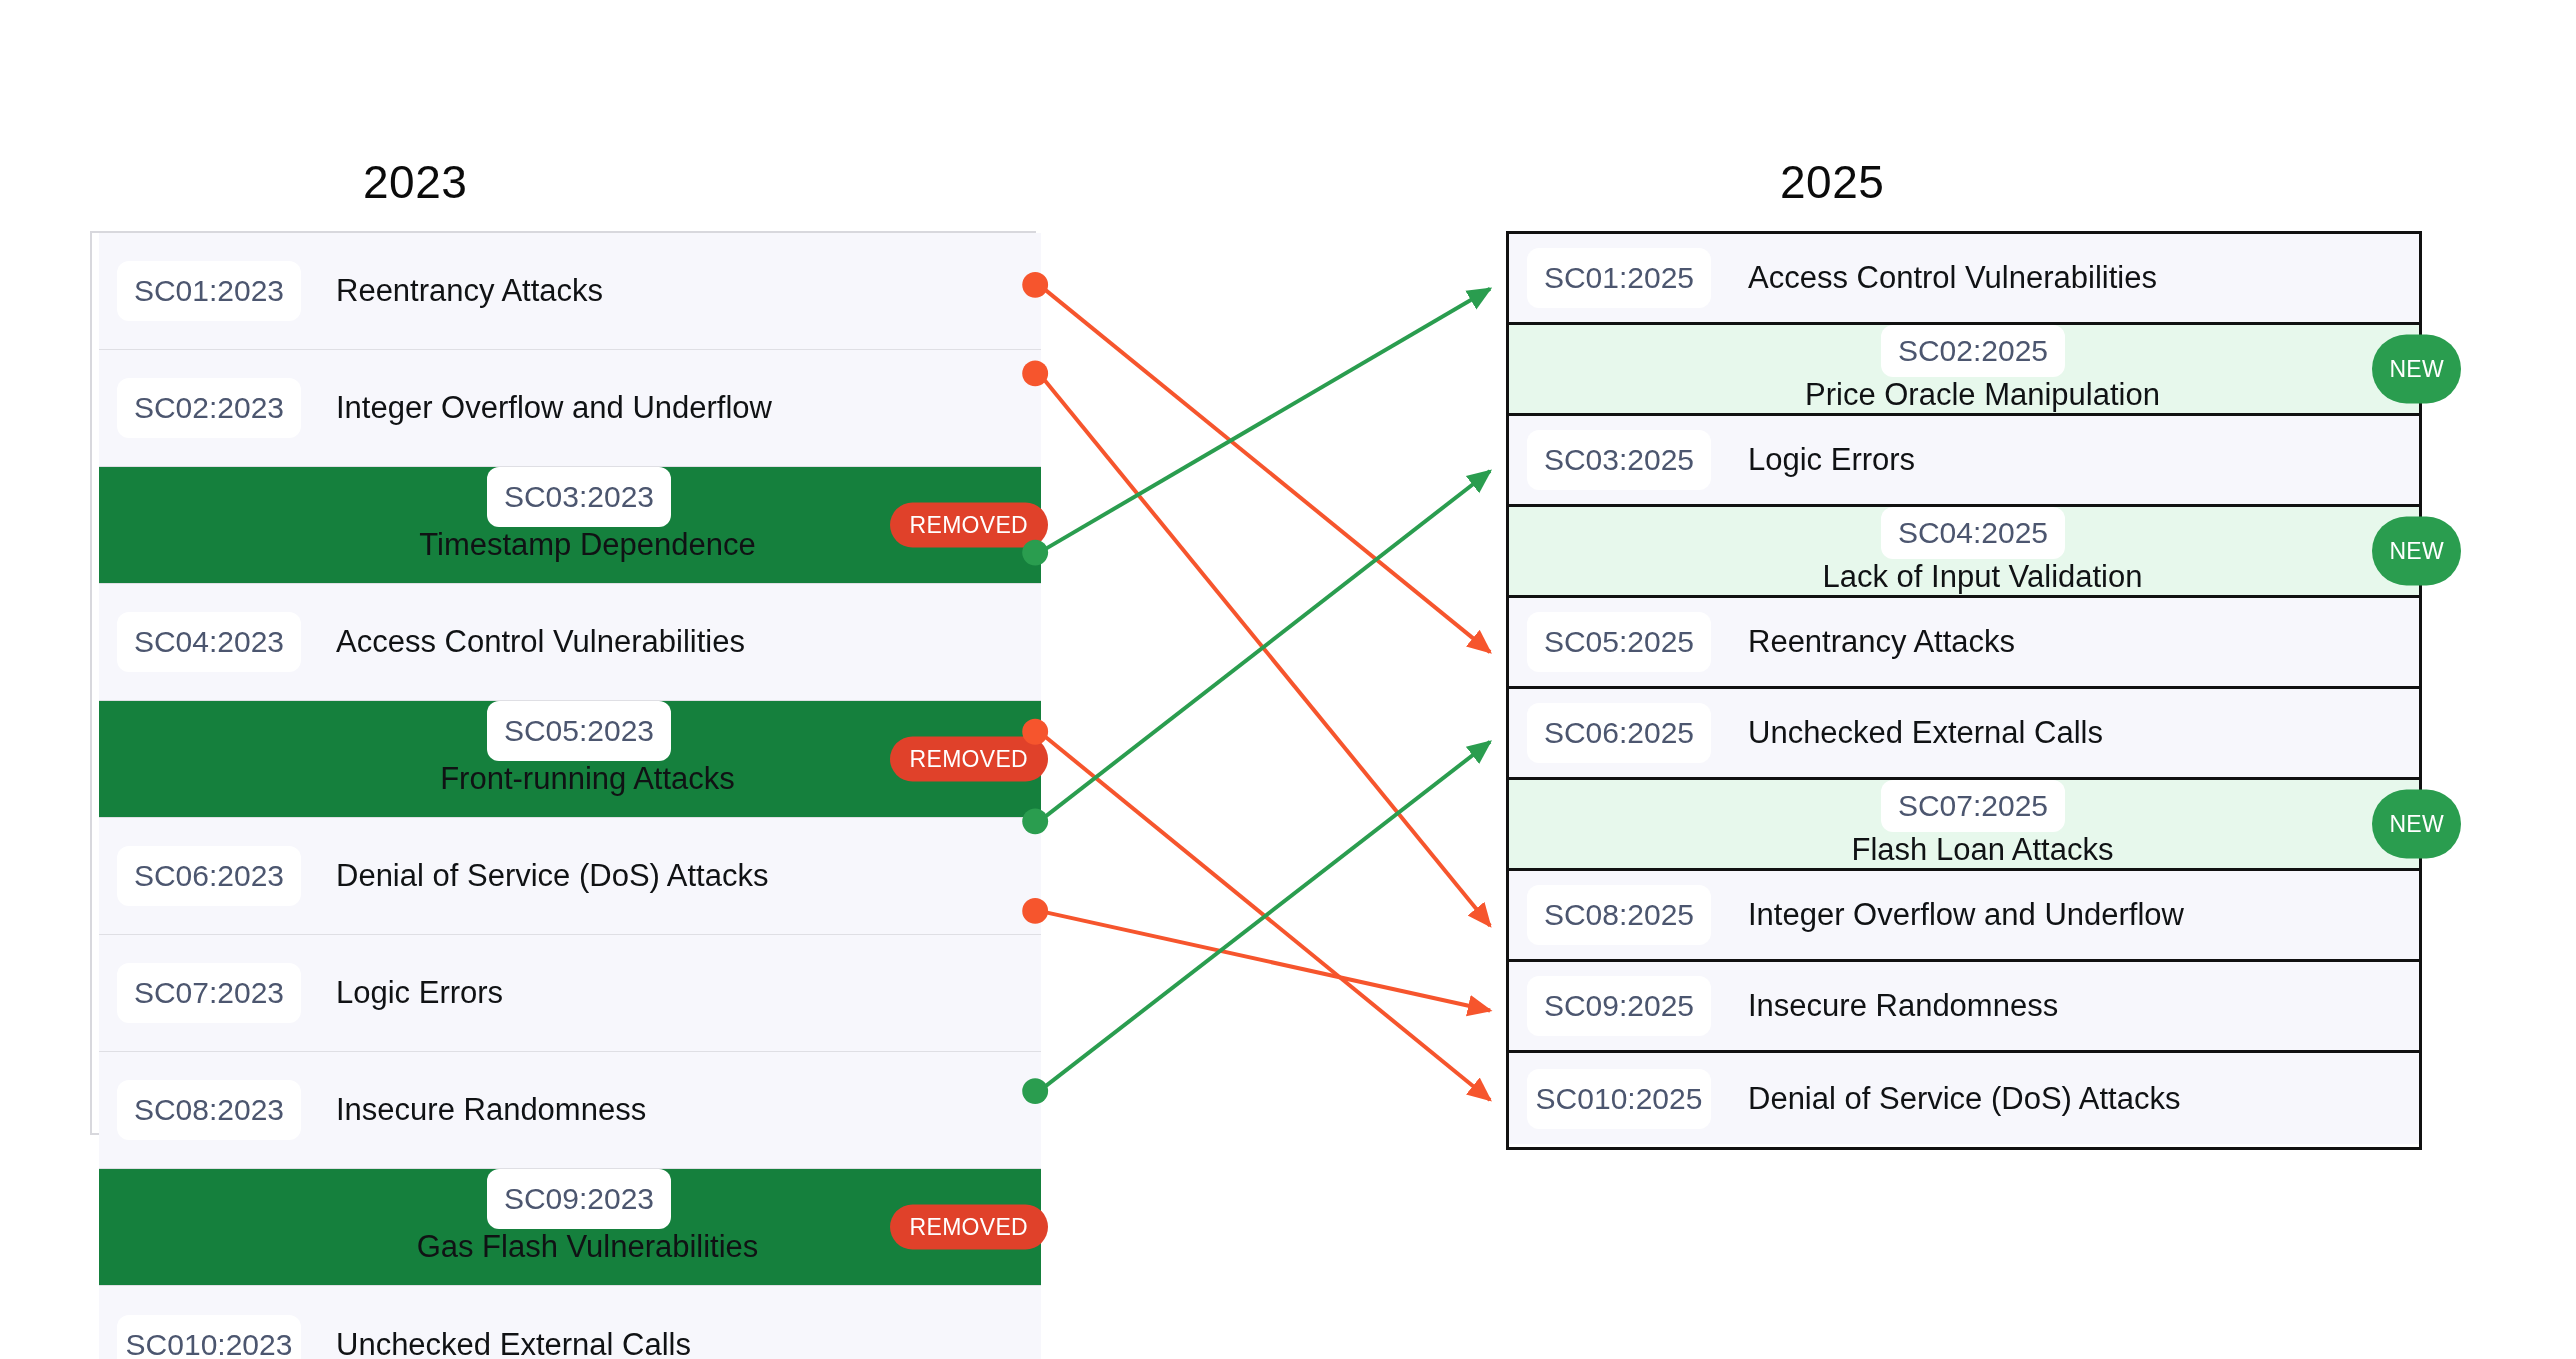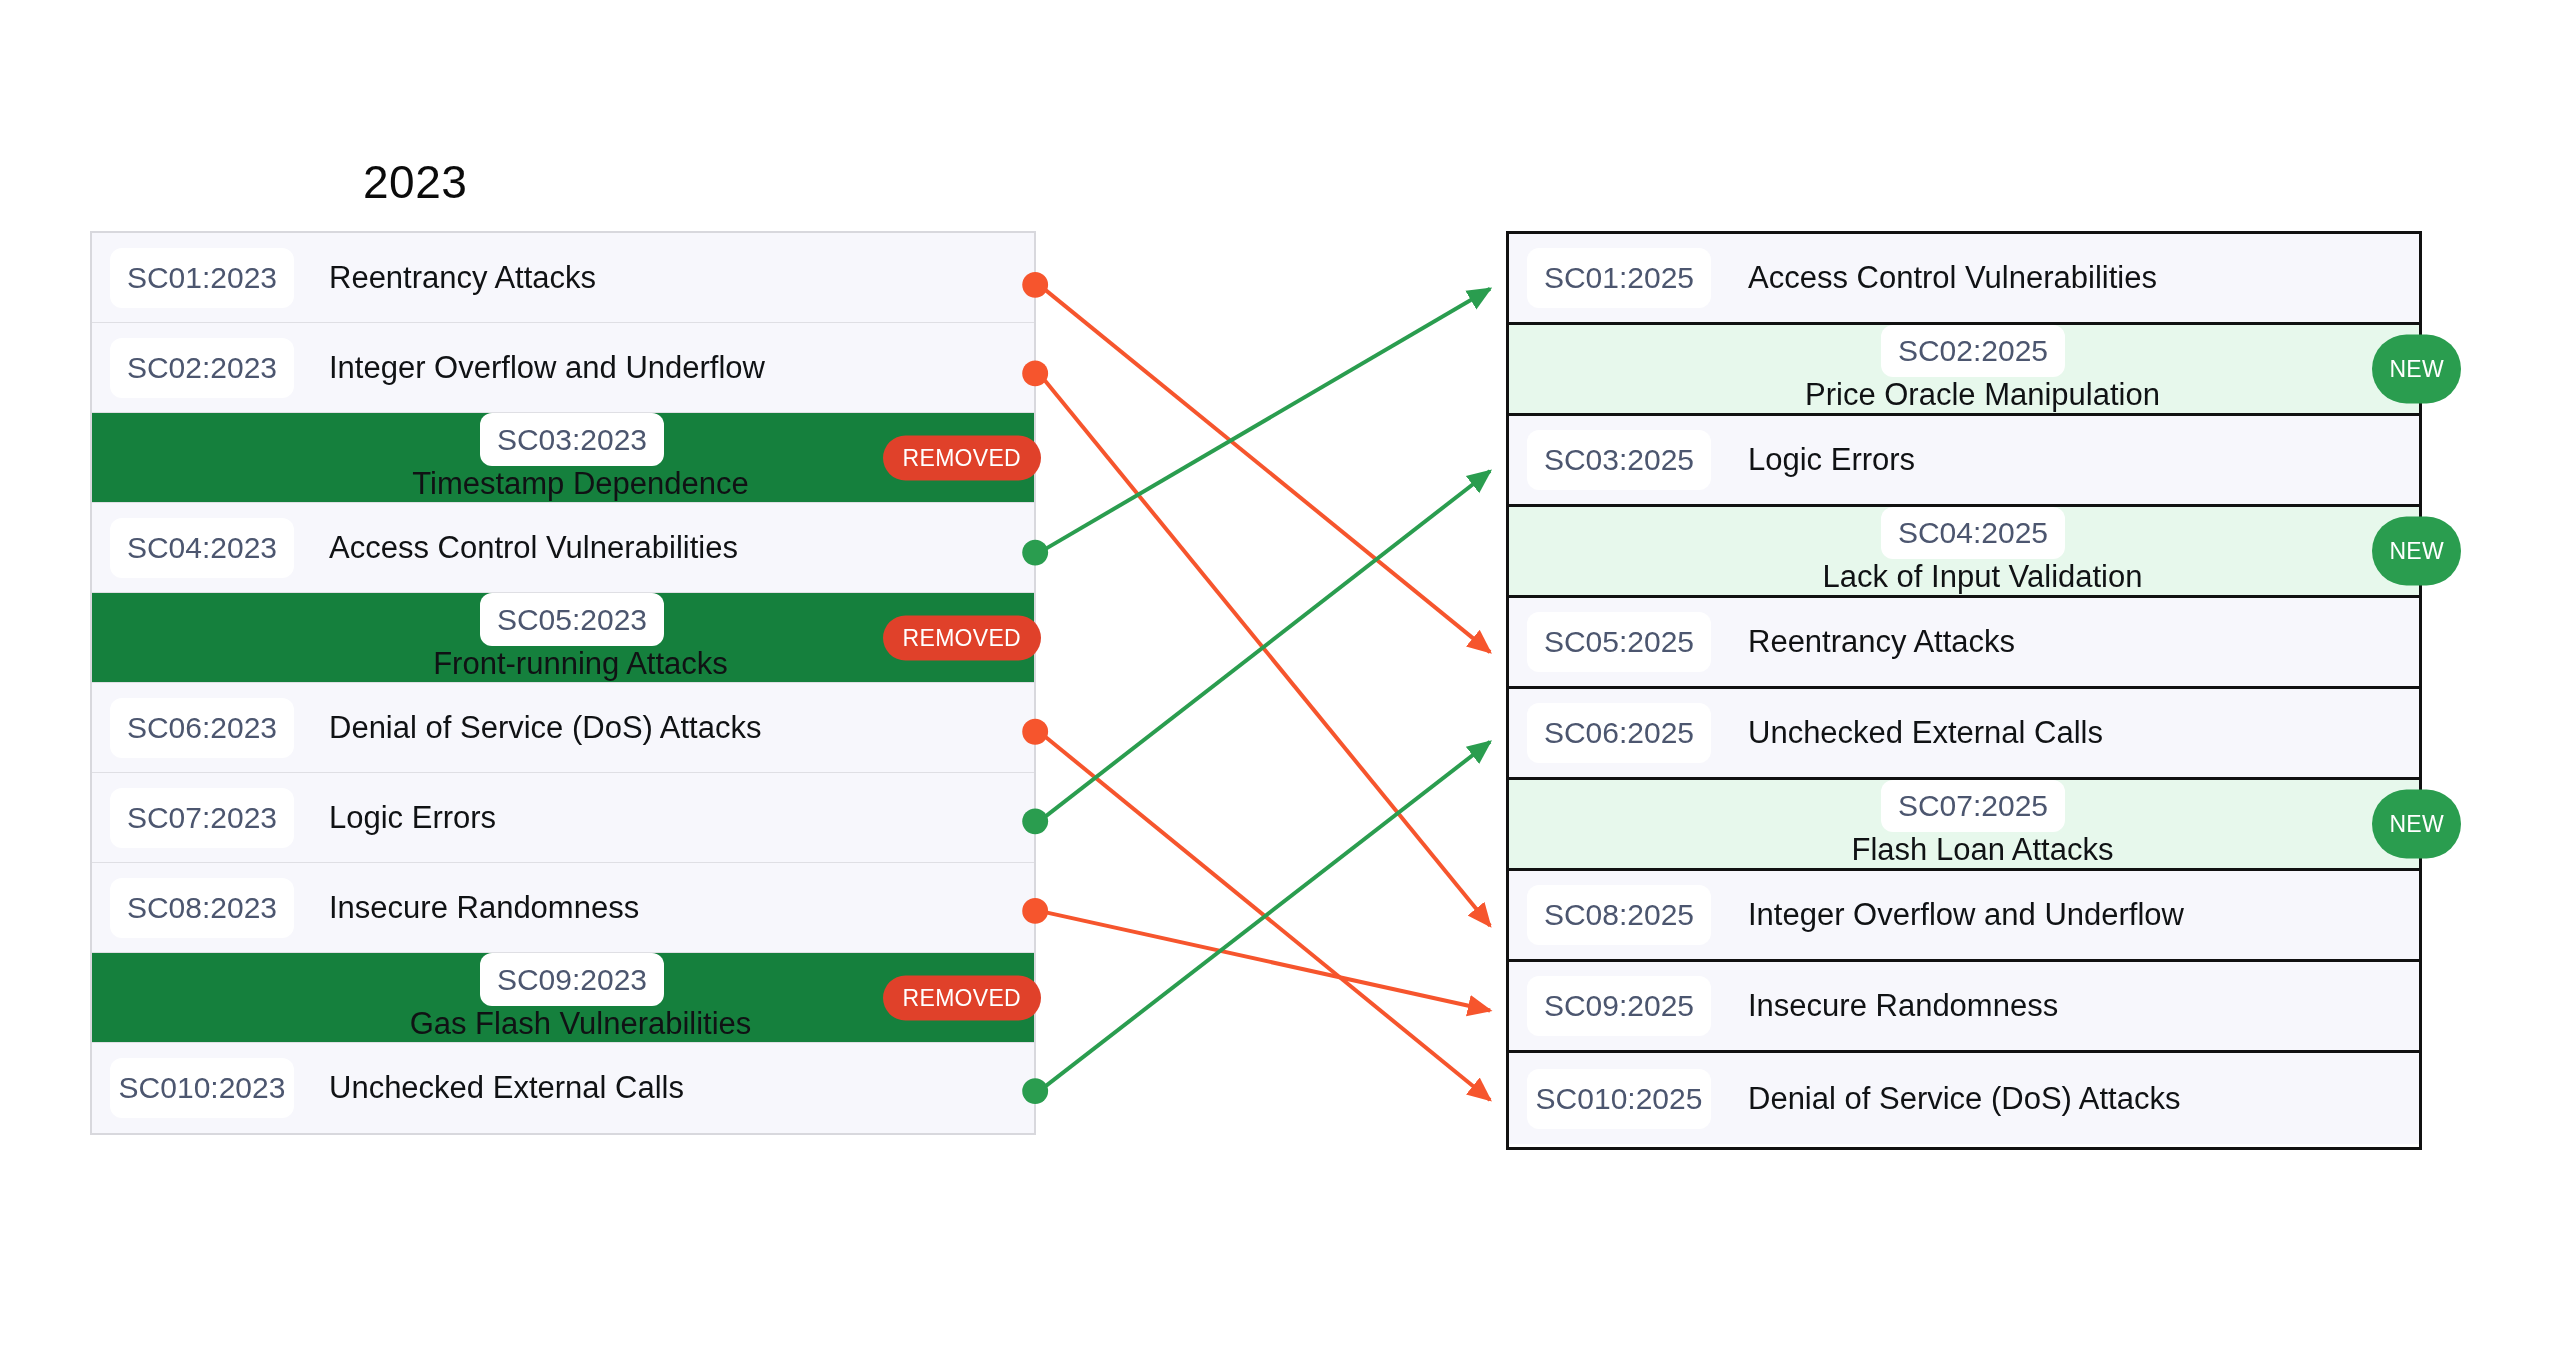--- a/index.html
+++ b/index.html
@@ -20,21 +20,21 @@
   .table{position:absolute;box-sizing:border-box;background:#ffffff;}
   #table-2023{left:90px;top:231px;width:946px;height:904px;
     border:2px solid #d8d8dd;}
   #table-2025{left:1506px;top:231px;width:916px;height:919px;
     border:3px solid #111111;}
 
   .row{
     display:flex;align-items:center;box-sizing:border-box;
     position:relative;width:100%;
   }
-  #table-2023 .row{height:90px;border-bottom:1.5px solid #dfdfe4;}
+  #table-2023 .row{height:117px;border-bottom:1.5px solid #dfdfe4;margin-left:7px;}
   #table-2023 .row:last-child{border-bottom:none;}
   #table-2025 .row{height:91px;border-bottom:3px solid #111111;}
   #table-2025 .row:last-child{border-bottom:none;}
 
   .row.normal{background:#f7f7fc;}
   .row.removed{background:#15803d;flex-direction:column;}
   .row.new{background:#e7f8ec;flex-direction:column;}
 
   .code-chip{
     background:#ffffff;border-radius:12px;
@@ -76,20 +76,21 @@
   .legend-label{
     font-size:31px;color:#0b0b0b;white-space:nowrap;margin-left:26px;
   }
 </style>
 </head>
 <body>
 
 <div id="stage">
 
   <div class="year-title" id="title-2023">2023</div>
+  <div class="year-title" id="title-2025">2025</div>
 
   <div class="table" id="table-2023">
       <div class="row normal">
         <div class="code-chip">SC01:2023</div>
         <div class="row-label">Reentrancy Attacks</div>
       </div>
       <div class="row normal">
         <div class="code-chip">SC02:2023</div>
         <div class="row-label">Integer Overflow and Underflow</div>
       </div>

